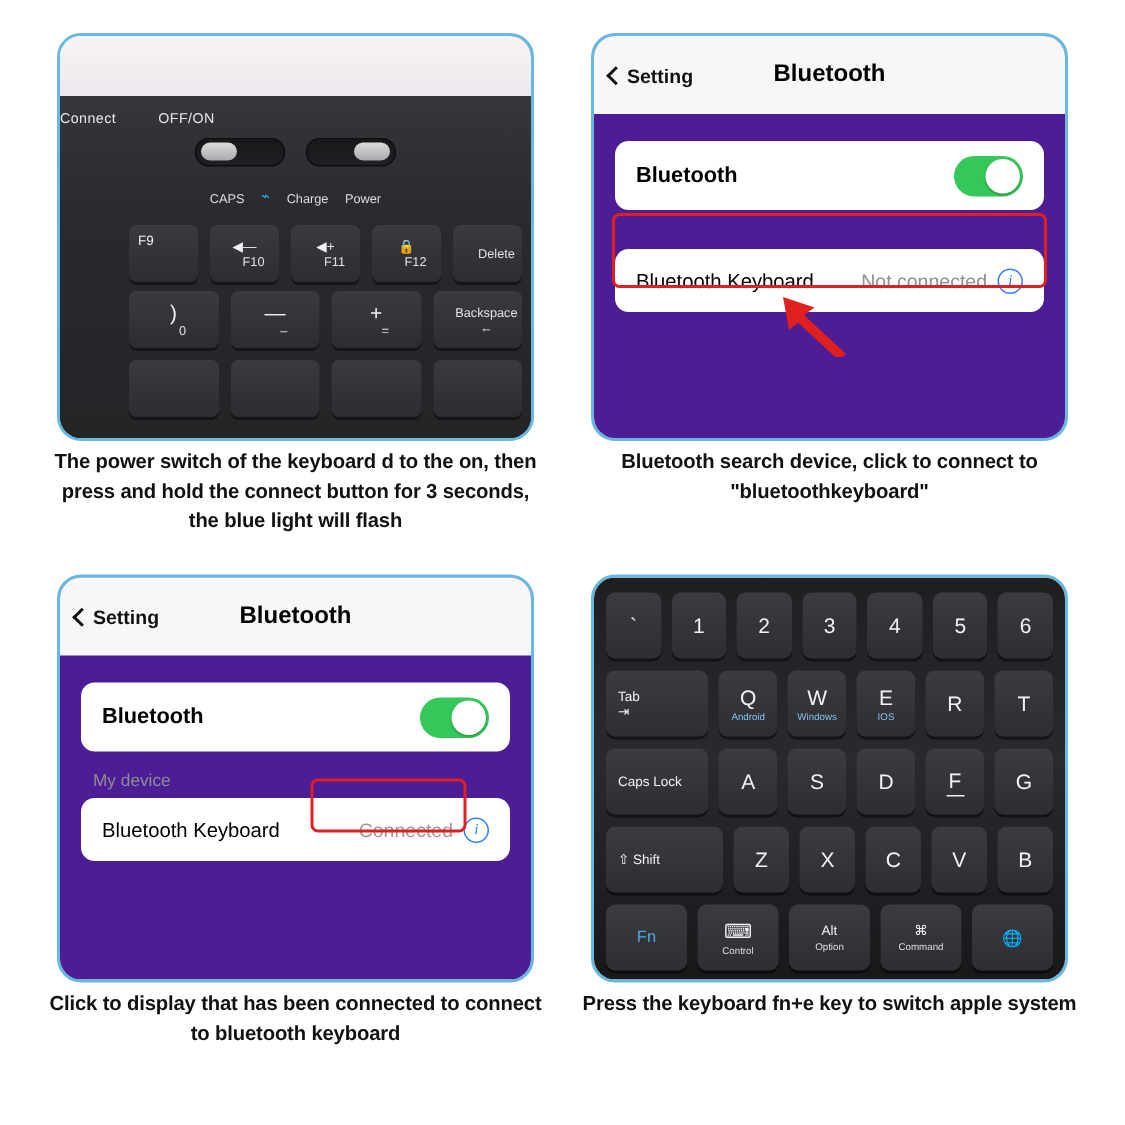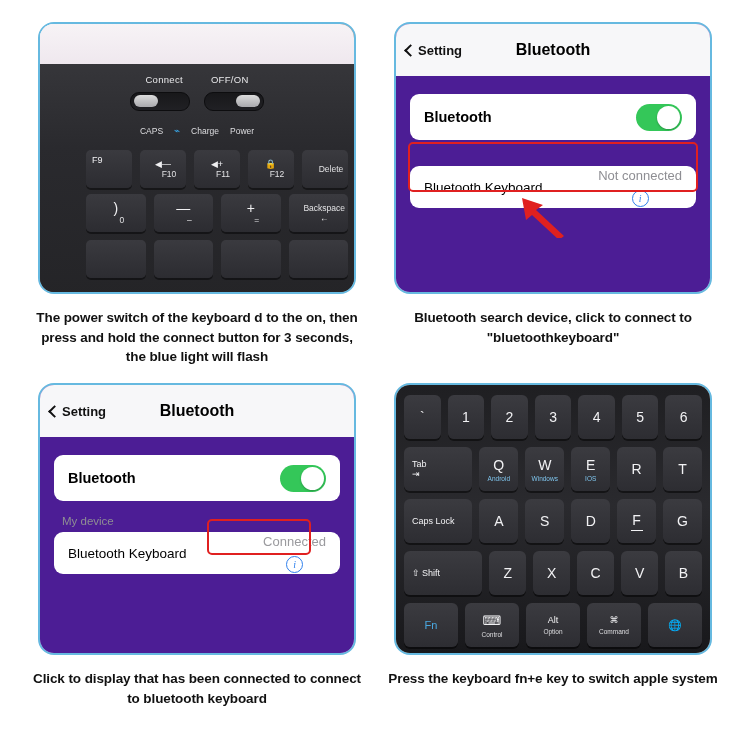--- a/index.html
+++ b/index.html
@@ -32,21 +32,21 @@
     width: 318px;
     height: 272px;
     border: 2px solid #66b9e0;
     border-radius: 16px;
     overflow: hidden;
     position: relative;
     box-sizing: border-box;
     background: #fff;
   }
   .caption {
-    margin-top: 14px;
+    margin-top: 4px;
     width: 330px;
     text-align: center;
     font-size: 13.5px;
     font-weight: bold;
     color: #111;
     line-height: 1.45;
     letter-spacing: -0.1px;
   }
 
   
@@ -64,21 +64,21 @@
   }
   .kb-topstrip {
     position:absolute; left:0; right:0; top:0; height:40px;
     background: linear-gradient(180deg,#f7f3f6 0%, #efe8ee 100%);
   }
   .kb-label-row {
     position: absolute;
     top: 50px;
     left: 0; right: 0;
     display: flex;
-    justify-content: center;
+    justify-content: flex-start;
     gap: 28px;
     font-size: 9.5px;
     color: #e8e8ea;
     letter-spacing: .3px;
   }
   .switch-row {
     position: absolute;
     top: 68px;
     left: 0; right: 0;
     display: flex;
@@ -221,21 +221,20 @@
     padding: 0 14px;
     box-sizing: border-box;
   }
   .device-row .name { font-size: 13.5px; color: #000; }
   .device-right {
     display: flex;
     align-items: center;
     gap: 7px;
     color: #8e8e93;
     font-size: 13px;
-    flex-direction: column;
   }
   .info-i {
     width: 15px; height: 15px;
     border: 1.4px solid #2f80ed;
     color: #2f80ed;
     border-radius: 50%;
     font-size: 10px;
     font-style: italic;
     display: flex;
     align-items: center;

